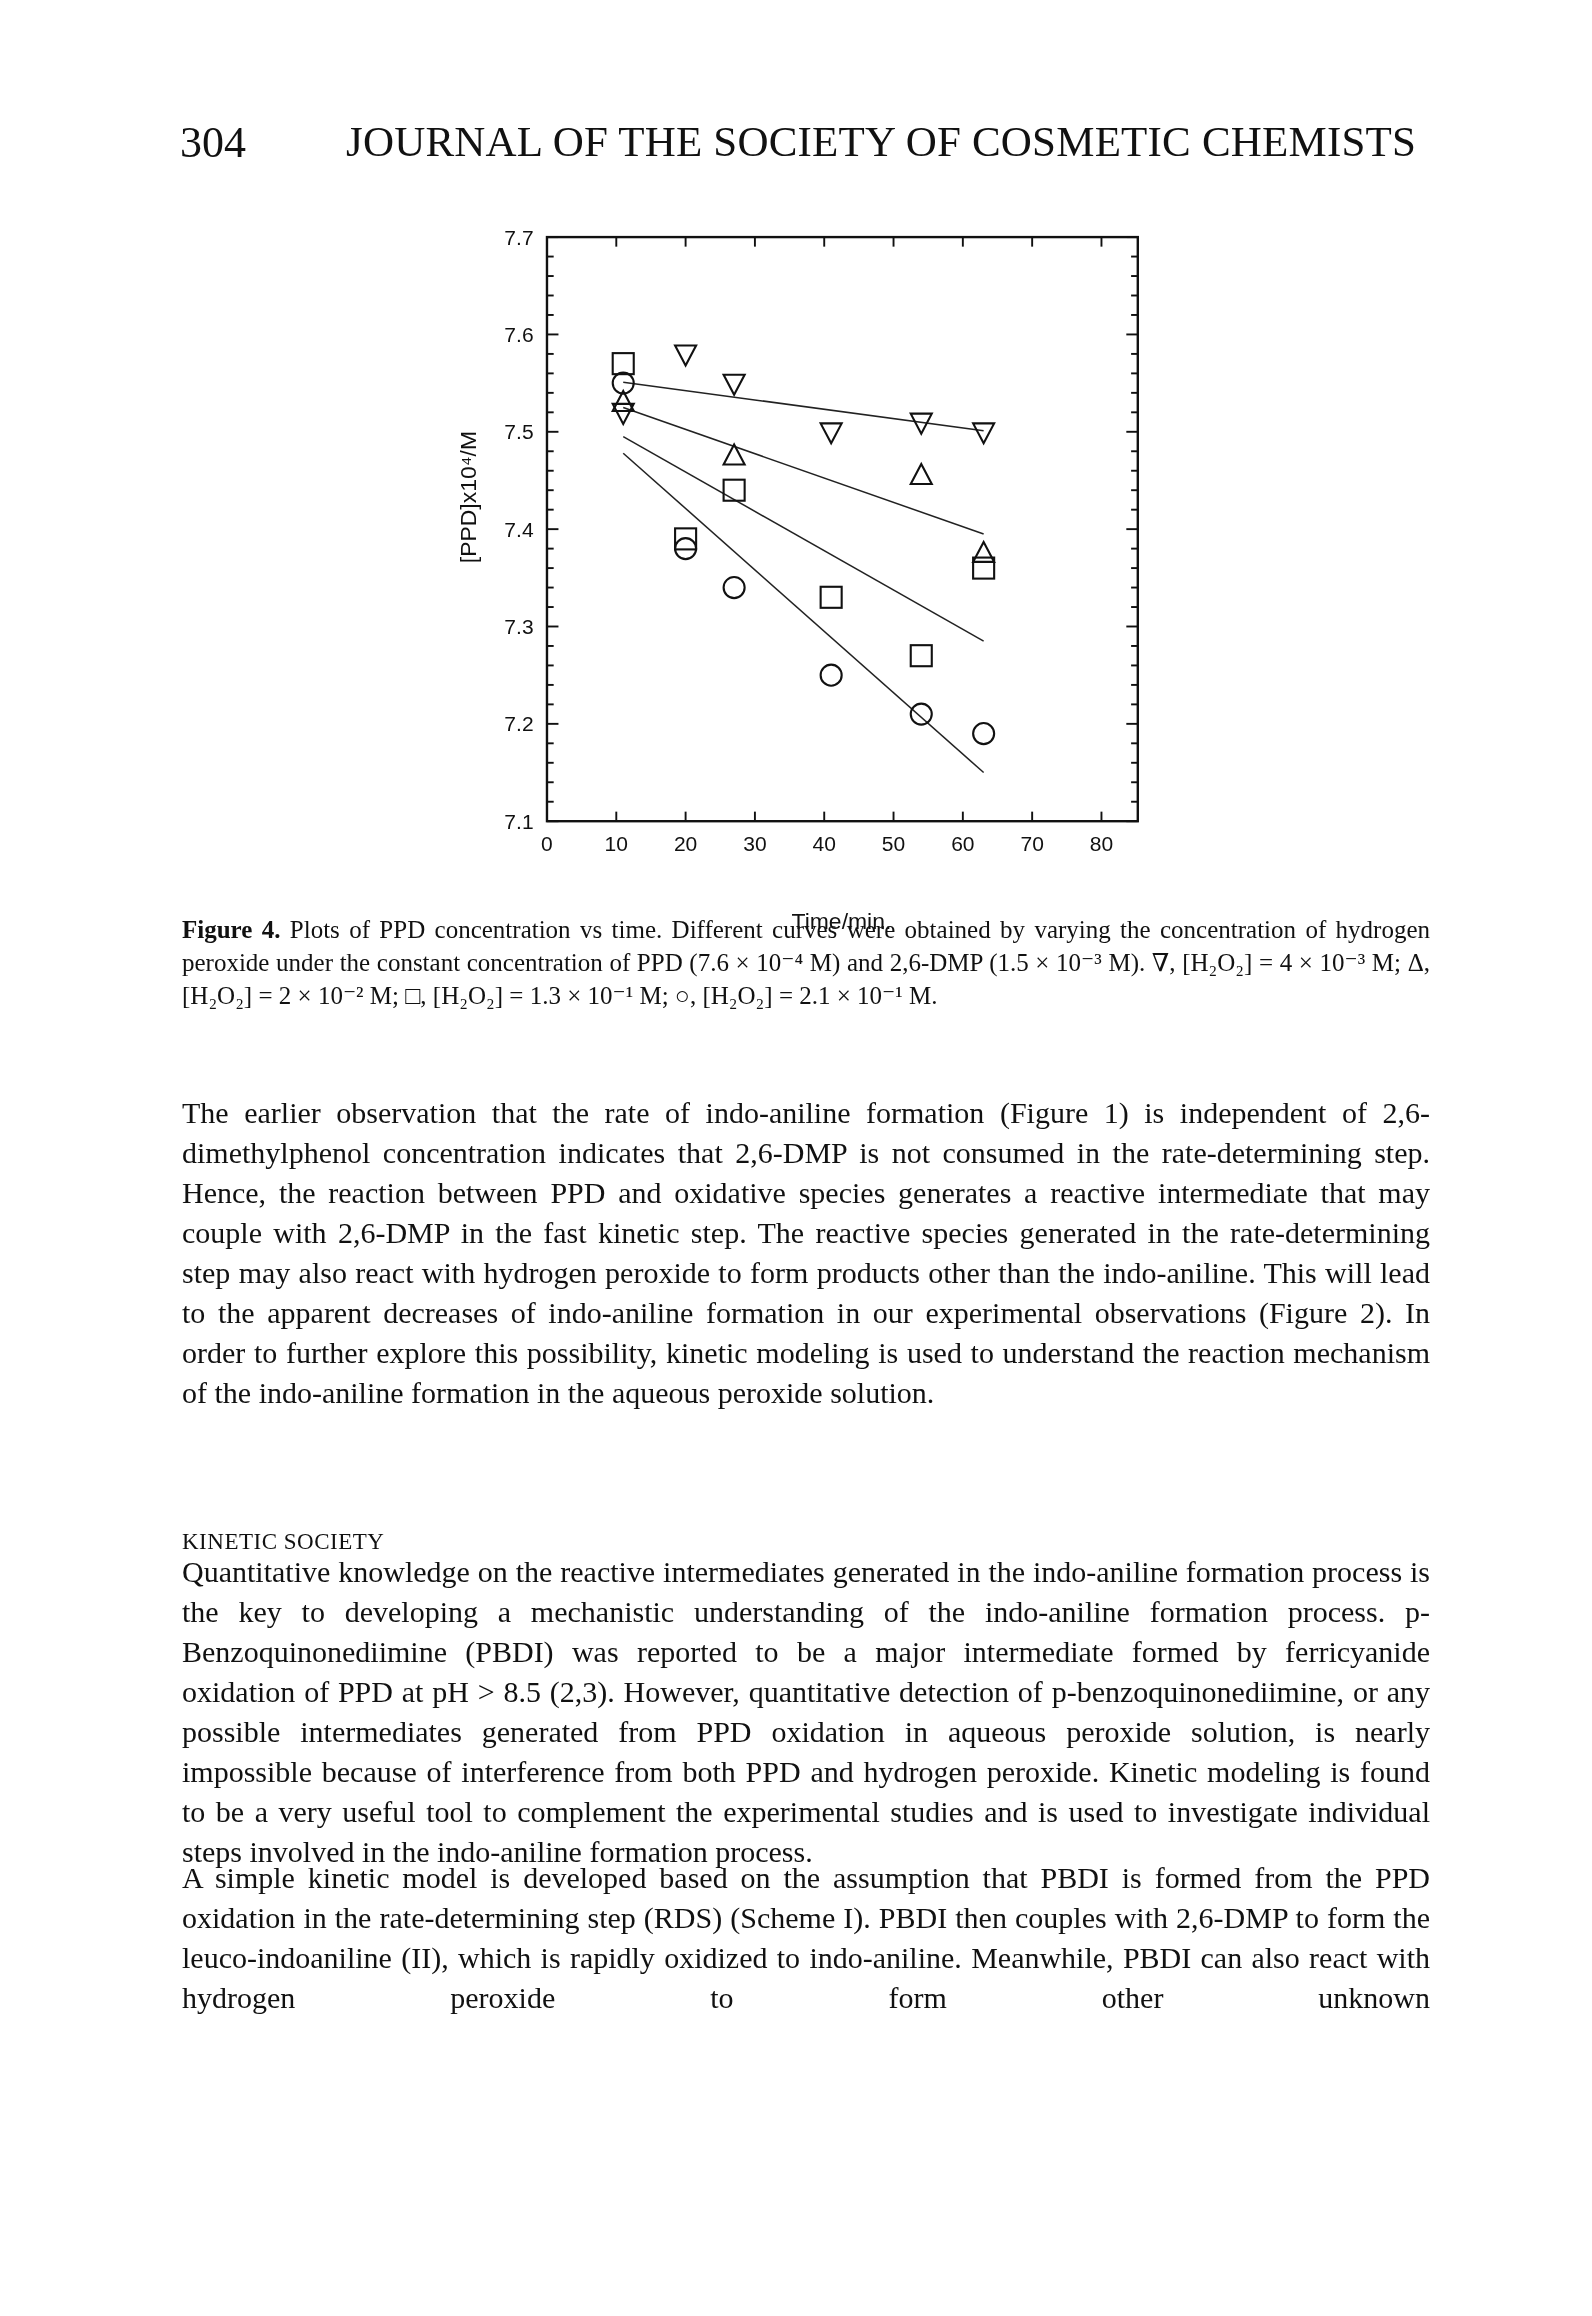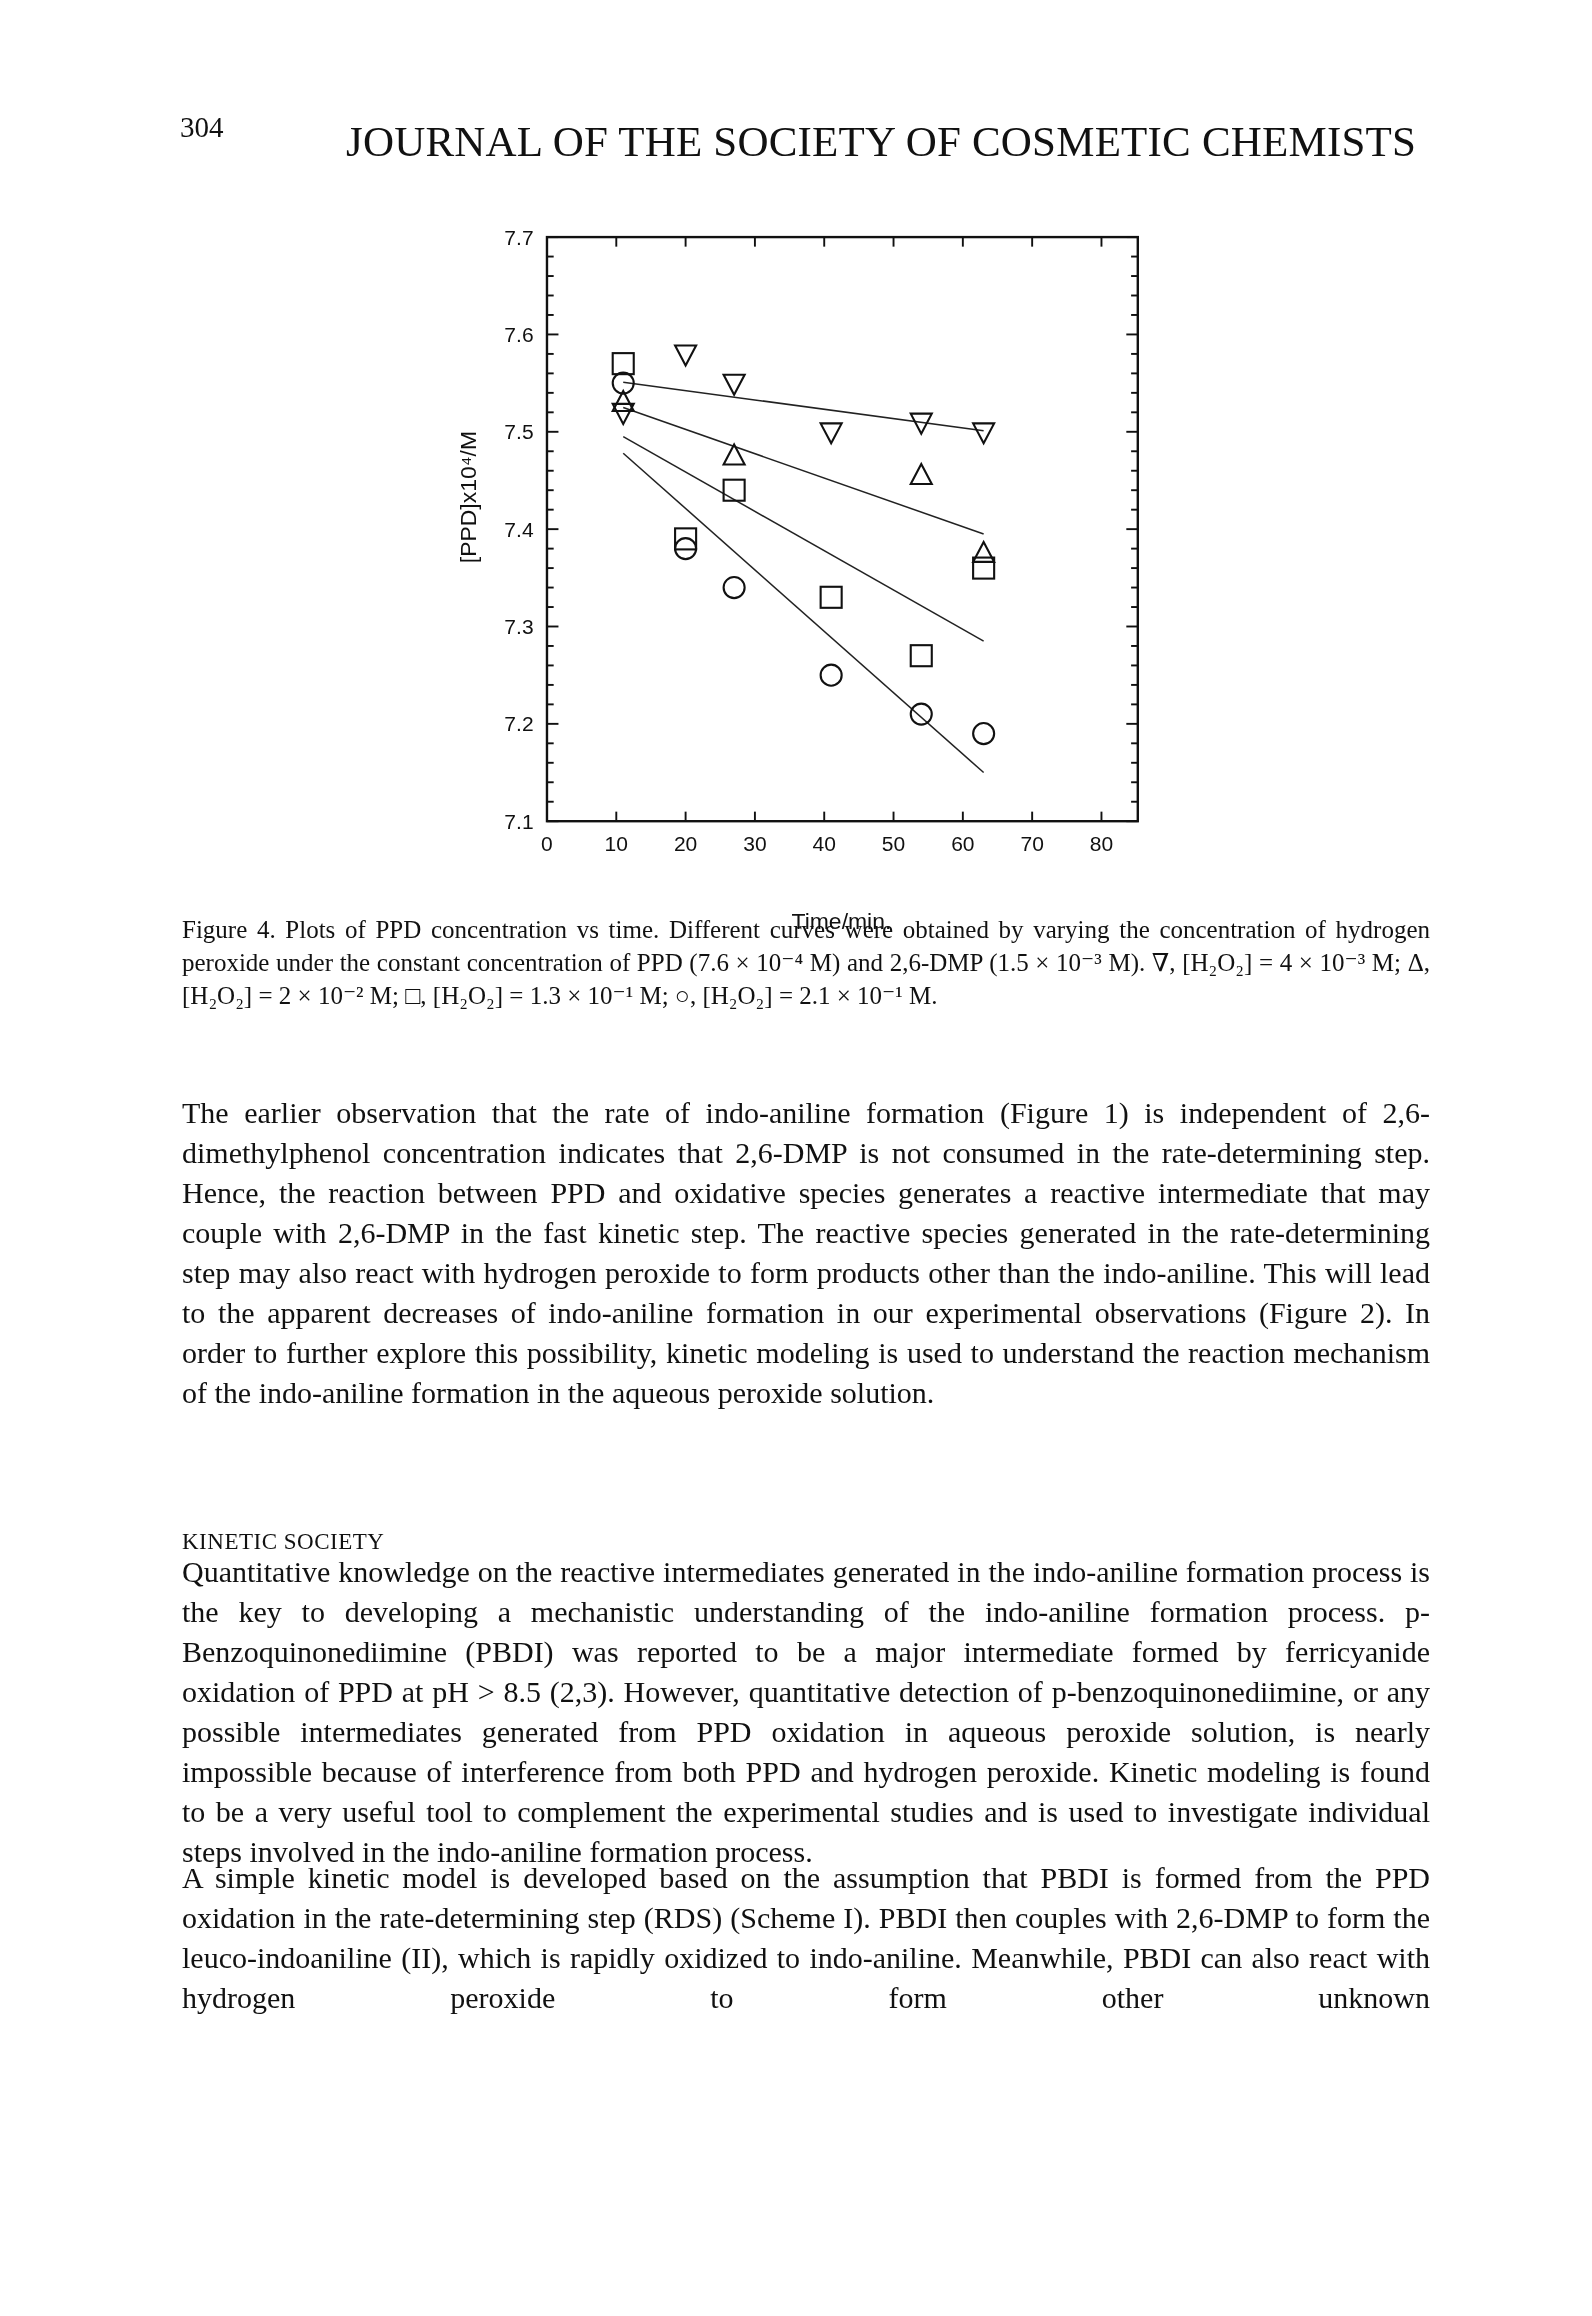--- a/index.html
+++ b/index.html
@@ -1,23 +1,23 @@
 <!DOCTYPE html>
 <html><head>
 <meta charset="utf-8">
 <style>
   html, body { margin:0; padding:0; background:#ffffff; }
   body { width:1593px; height:2316px; position:relative; overflow:hidden; color:#111; font-family:"Liberation Serif","DejaVu Serif",serif; }
   .abs { position:absolute; }
-  .header-num { left:180px; top:111px; font-size:29px; }
+  .header-num { left:180px; top:117px; font-size:44px; }
   .header-title { left:346px; top:117px; font-size:43px; letter-spacing:0.2px; }
   #chart { position:absolute; left:0; top:0; width:1593px; height:956px; }
   #chart text { font-family:"Liberation Sans","DejaVu Sans",sans-serif; fill:#111; }
   .caption { left:182px; top:913px; width:1248px; font-size:25px; line-height:33px; text-align:justify; }
-  .caption b { font-weight:normal; }
+  .caption b { font-weight:bold; }
   .para { left:182px; width:1248px; font-size:30px; line-height:40px; text-align:justify; text-align-last:left; }
   .p1 { top:1093px; }
   .p2 { top:1552px; }
   .p3 { top:1858px; }
   .section-head { left:182px; top:1529px; font-size:23px; letter-spacing:0.5px; }
   .lastline-justify { text-align-last:justify; }
 </style>
 </head>
 <body>
 

